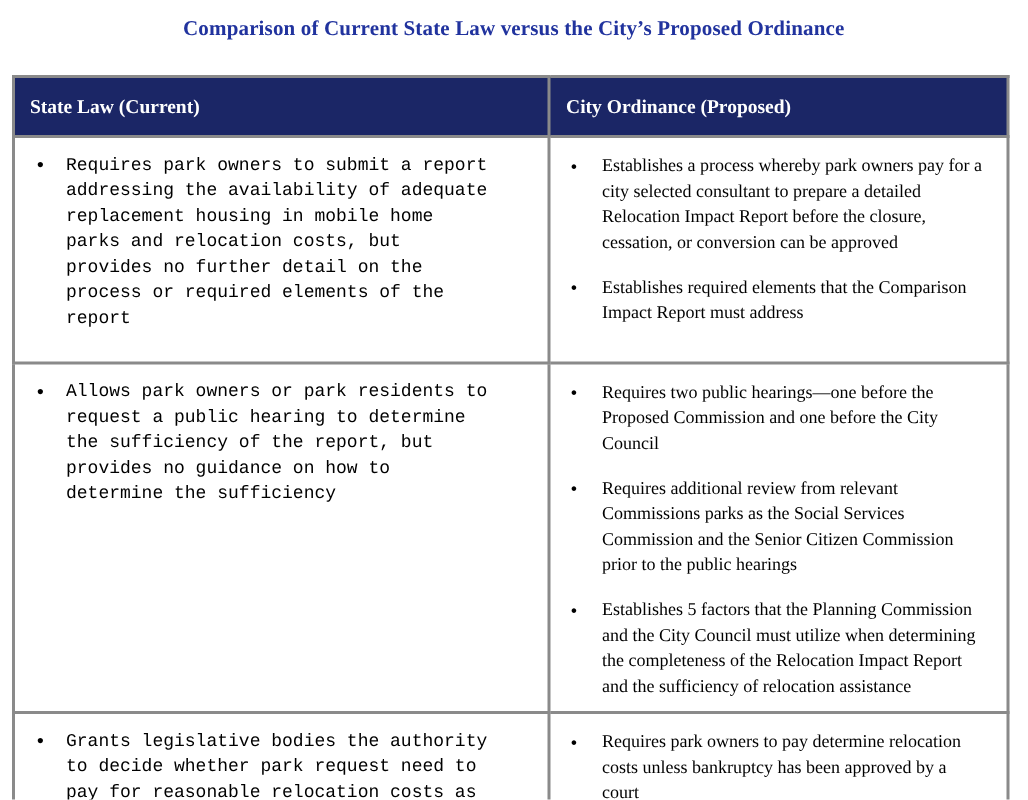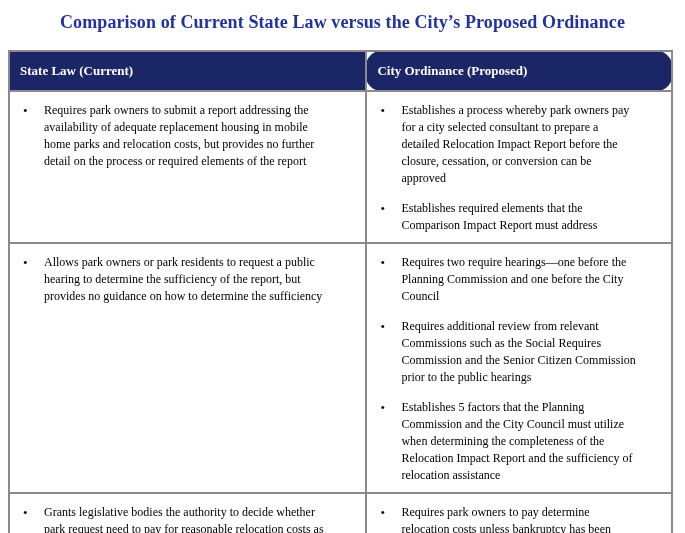--- a/index.html
+++ b/index.html
@@ -7,21 +7,21 @@
   body {
     width: 685px;
     height: 533px;
     background: #ffffff;
     font-family: "Liberation Serif", "DejaVu Serif", serif;
     position: relative;
     overflow: hidden;
   }
   .doc-title {
     color: #21339E;
-    font-size: 18px;
+    font-size: 14px;
     font-weight: bold;
     text-align: center;
     margin: 12px 6px 0 6px;
     letter-spacing: 0.1px;
   }
   table.comparison-table {
     position: absolute;
     left: 8px;
     top: 50px;
     width: 665px;
@@ -36,23 +36,23 @@
   table.comparison-table th {
     background: #1B2666;
     color: #ffffff;
     font-size: 13px;
     font-weight: bold;
     text-align: left;
     padding: 11px 8px 11px 10px;
     height: 40px;
   }
   th.col-left, td.cell-left { width: 338px; }
-  th.col-right, td.cell-right { width: 289px; border-radius: 15px; }
-  td.cell-left  { padding: 10px 36px 20px 12px; }
-  td.cell-right { padding: 10px 32px 8px 12px; }
+  th.col-right, td.cell-right { width: 289px; }
+  td.cell-left  { padding: 10px 36px 20px 12px; font-family: Liberation Mono, monospace; }
+  td.cell-right { padding: 10px 14px 8px 12px; }
   tr.body-row-0 { height: 120px; }
   tr.body-row-1 { height: 227px; }
   tr.body-row-2 { height: 85px; }
   ul.bullets {
     list-style: none;
     margin: 0;
     padding: 0;
   }
   ul.bullets li {
     position: relative;
@@ -99,22 +99,22 @@
       </td>
     </tr>
     <tr class="body-row-1">
       <td class="cell-left">
         <ul class="bullets">
           <li>Allows park owners or park residents to request a public hearing to determine the sufficiency of the report, but provides no guidance on how to determine the sufficiency</li>
         </ul>
       </td>
       <td class="cell-right">
         <ul class="bullets">
-          <li>Requires two require hearings—one before the Planning Commission and one before the City Council</li>
-          <li>Requires additional review from relevant Commissions such as the Social Requires Commission and the Senior Citizen Commission prior to the public hearings</li>
+          <li>Requires two public hearings—one before the Proposed Commission and one before the City Council</li>
+          <li>Requires additional review from relevant Commissions parks as the Social Services Commission and the Senior Citizen Commission prior to the public hearings</li>
           <li>Establishes 5 factors that the Planning Commission and the City Council must utilize when determining the completeness of the Relocation Impact Report and the sufficiency of relocation assistance</li>
         </ul>
       </td>
     </tr>
     <tr class="body-row-2">
       <td class="cell-left">
         <ul class="bullets">
           <li>Grants legislative bodies the authority to decide whether park request need to pay for reasonable relocation costs as a condition of the closure, cessation, or conversion, but does not require it</li>
         </ul>
       </td>

